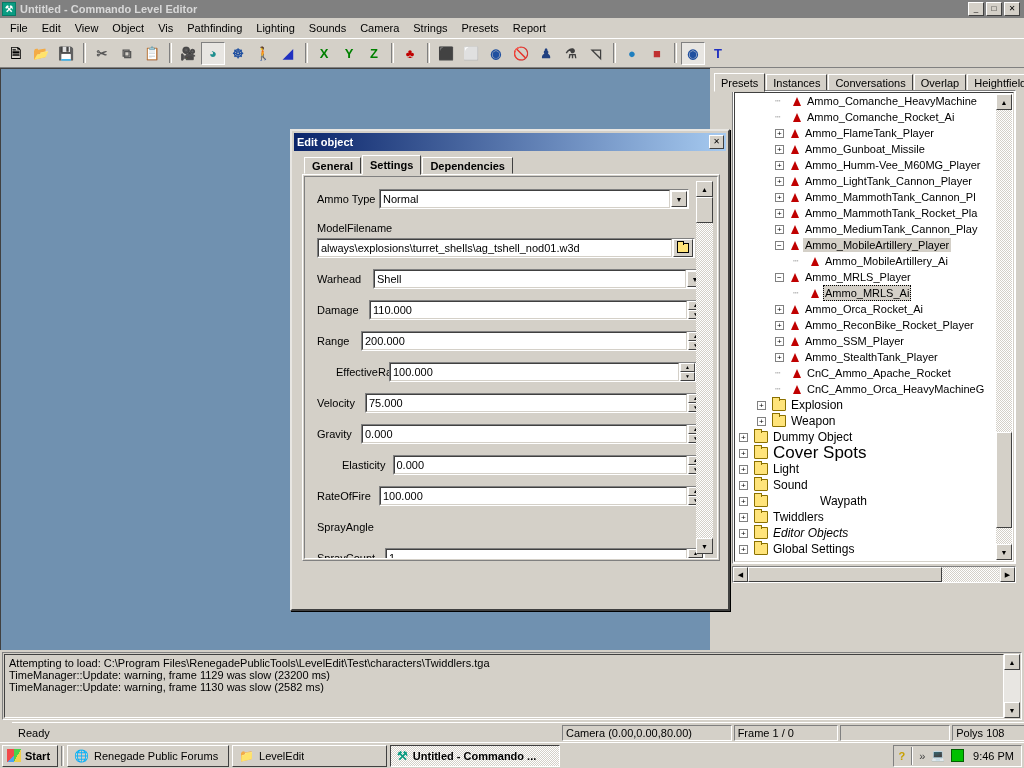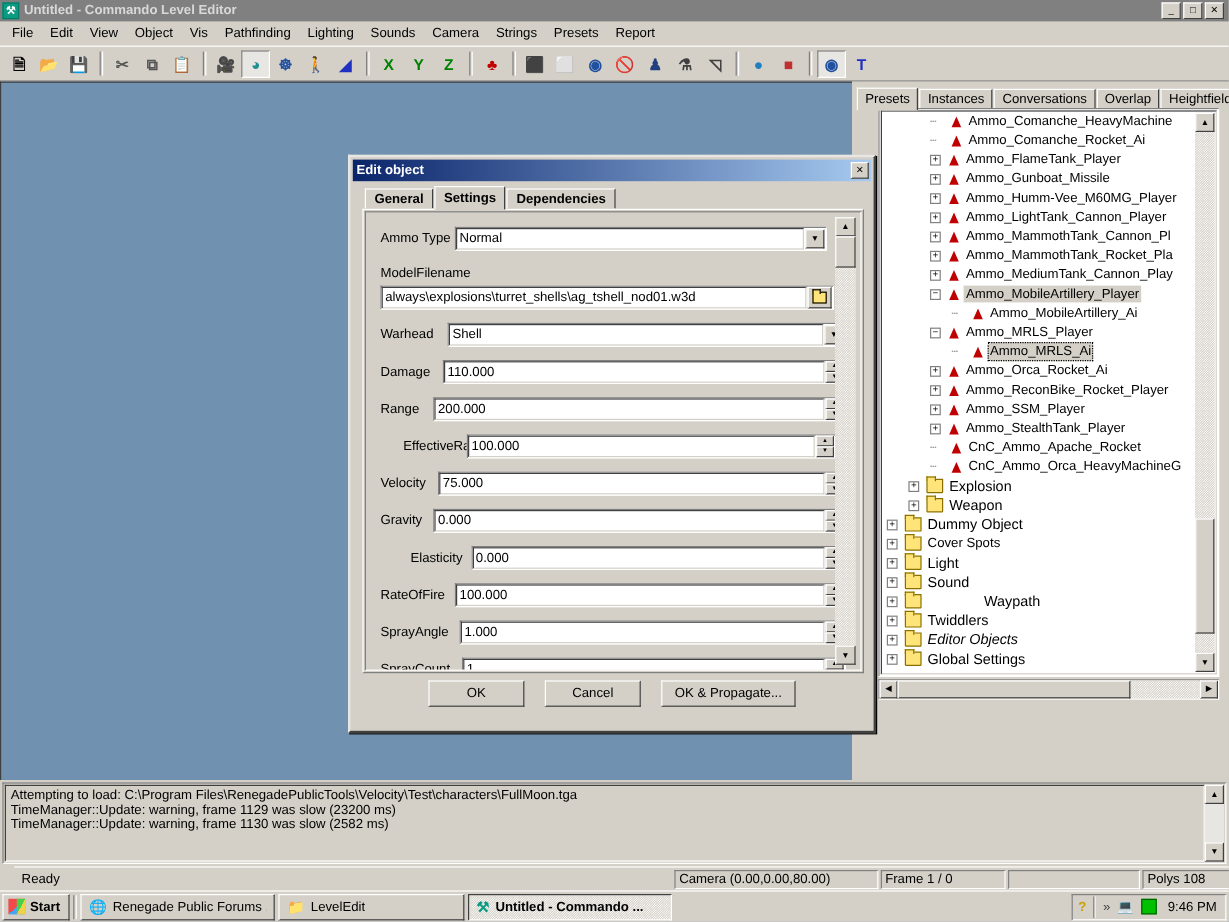--- a/index.html
+++ b/index.html
@@ -611,21 +611,21 @@
               <span class="exp">+</span>
               <span class="dots" style="width: 5px;"></span>
               <span class="folder"></span>
               <span class="tlabel" style="font-size: 12px;">Dummy Object</span>
             </div>
             <div class="trow">
               <span class="spacer" style="width: 4px;"></span>
               <span class="exp">+</span>
               <span class="dots" style="width: 5px;"></span>
               <span class="folder"></span>
-              <span class="tlabel" style="font-size: 11px;">Cover Spots</span>
+              <span class="tlabel" style="font-size: 17px;">Cover Spots</span>
             </div>
             <div class="trow">
               <span class="spacer" style="width: 4px;"></span>
               <span class="exp">+</span>
               <span class="dots" style="width: 5px;"></span>
               <span class="folder"></span>
               <span class="tlabel" style="font-size: 12px;">Light</span>
             </div>
             <div class="trow">
               <span class="spacer" style="width: 4px;"></span>
@@ -676,21 +676,21 @@
       <div class="sbbtn" style="position:absolute;left:0;top:0;width:15px;height:15px;">◀</div>
       <div class="hsbtrack"></div>
       <div class="hsbthumb" style="left:15px;width:194px;"></div>
       <div class="sbbtn" style="position:absolute;right:0;top:0;width:15px;height:15px;">▶</div>
     </div>
 
   </div>
 
   <div class="logpane">
     <div class="loginner" id="loglines">
-        <div class="logline">Attempting to load: C:\Program Files\RenegadePublicTools\Velocity\Test\characters\FullMoon.tga</div>
+        <div class="logline">Attempting to load: C:\Program Files\RenegadePublicTools\LevelEdit\Test\characters\Twiddlers.tga</div>
         <div class="logline">TimeManager::Update: warning, frame 1129 was slow (23200 ms)</div>
         <div class="logline">TimeManager::Update: warning, frame 1130 was slow (2582 ms)</div>
       </div>
     <div class="logsb">
       <div class="sbbtn">▲</div>
       <div class="sbbtn" style="position:absolute;bottom:0;left:0;">▼</div>
     </div>
   </div>
 
   <div class="statusbar">
@@ -835,47 +835,35 @@
               <div class="fieldbox" style="width: 326px;">
                 <div class="inner">100.000</div>
                 <div class="spin">
                   <div>▲</div>
                   <div>▼</div>
                 </div>
               </div>
             </div>
             <div class="prop" style="top: 340px; width: 388px;">
               <span class="lbl" style="width: 66px;">SprayAngle</span>
-              <div class="fieldbox" style="width: 322px;">
-                <div class="inner">1.000</div>
-                <div class="spin">
-                  <div>▲</div>
-                  <div>▼</div>
-                </div>
-              </div>
             </div>
             <div class="prop" style="top: 371px; width: 388px;">
               <span class="lbl" style="width: 68px;">SprayCount</span>
               <div class="fieldbox" style="width: 320px;">
                 <div class="inner">1</div>
                 <div class="spin">
                   <div>▲</div>
                   <div>▼</div>
                 </div>
               </div>
             </div>
           </div>
         <div class="dvsb">
           <div class="sbbtn" style="width:17px;height:16px;">▲</div>
           <div class="sbtrack" style="width:17px;"></div>
           <div class="sbthumb" style="width:17px;top:16px;height:26px;"></div>
           <div class="sbbtn" style="position:absolute;bottom:0;left:0;width:17px;height:16px;">▼</div>
         </div>
       </div>
     </div>
-    <div class="dlgbtns" id="dlgbtns">
-        <div class="dlgbtn">OK</div>
-        <div class="dlgbtn">Cancel</div>
-        <div class="dlgbtn wide">OK &amp; Propagate...</div>
-      </div>
   </div>
 
 </div>
 
 </body></html>

